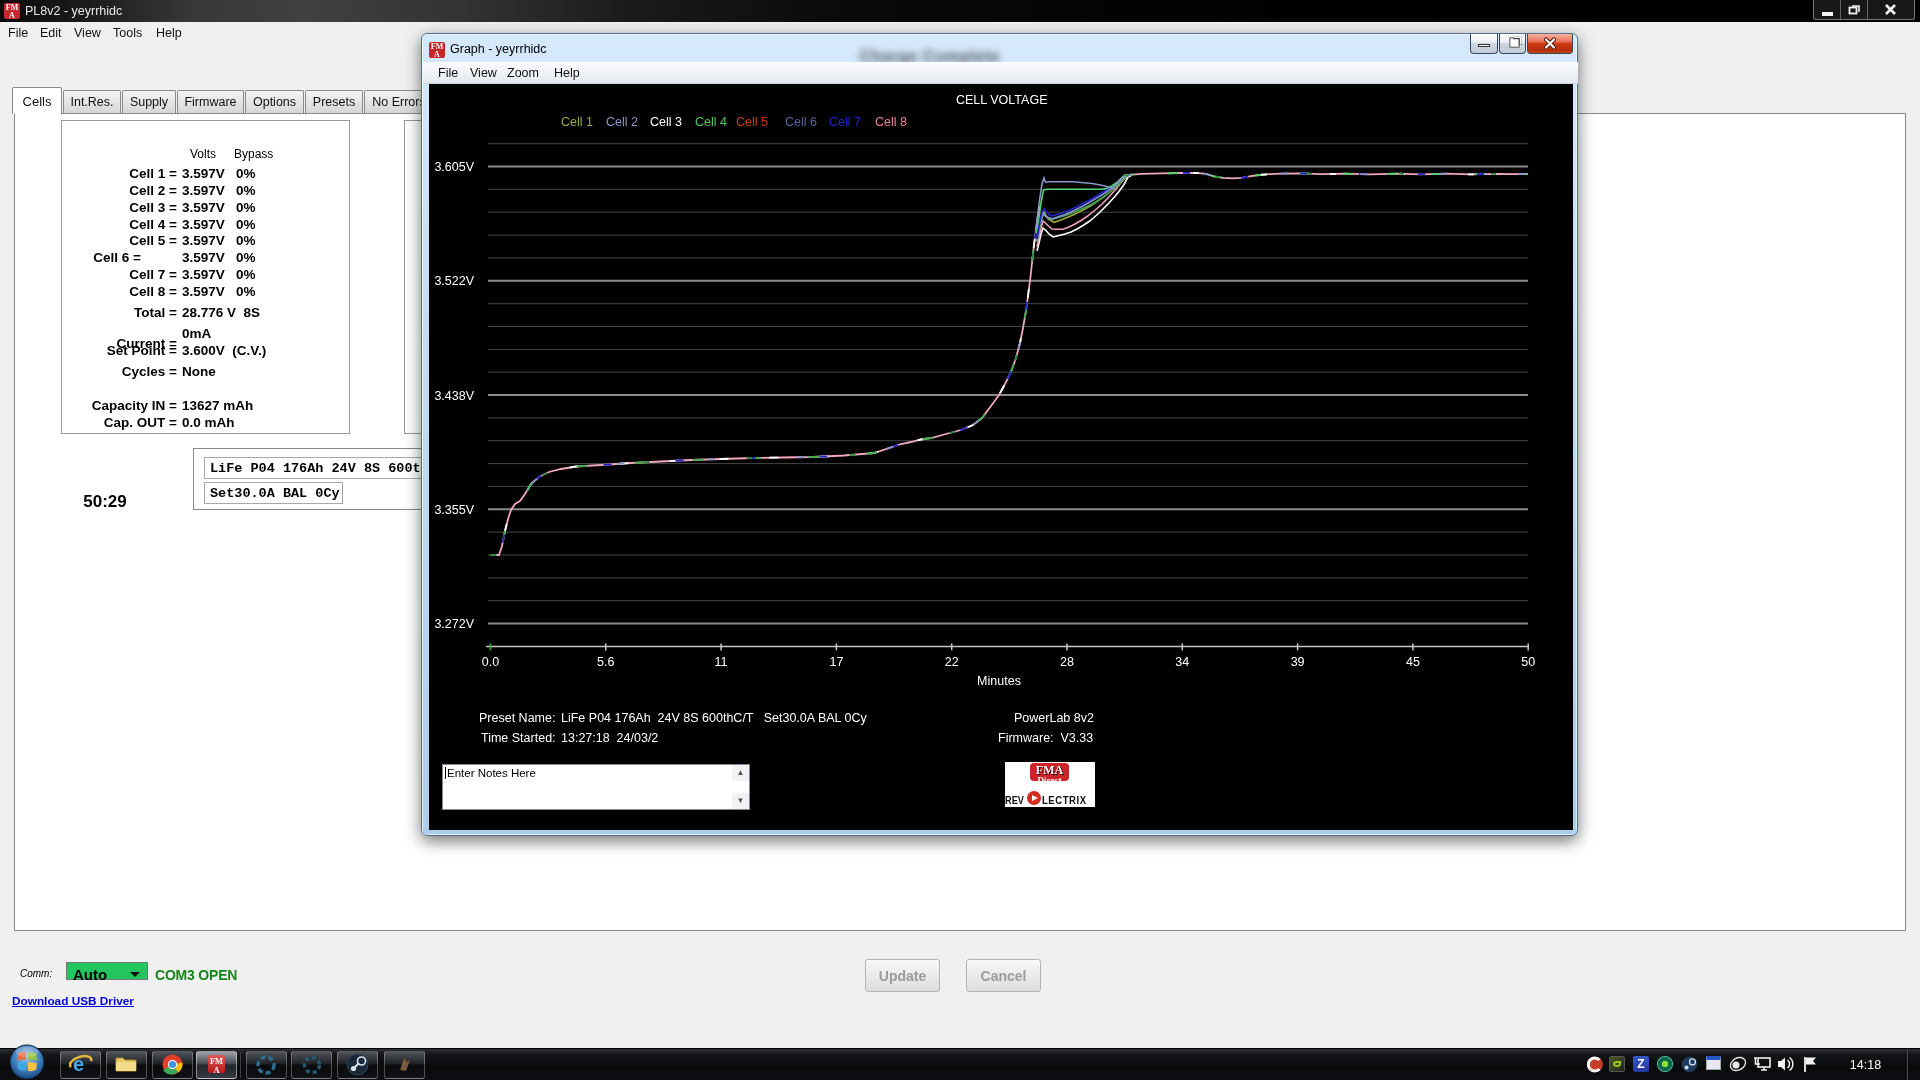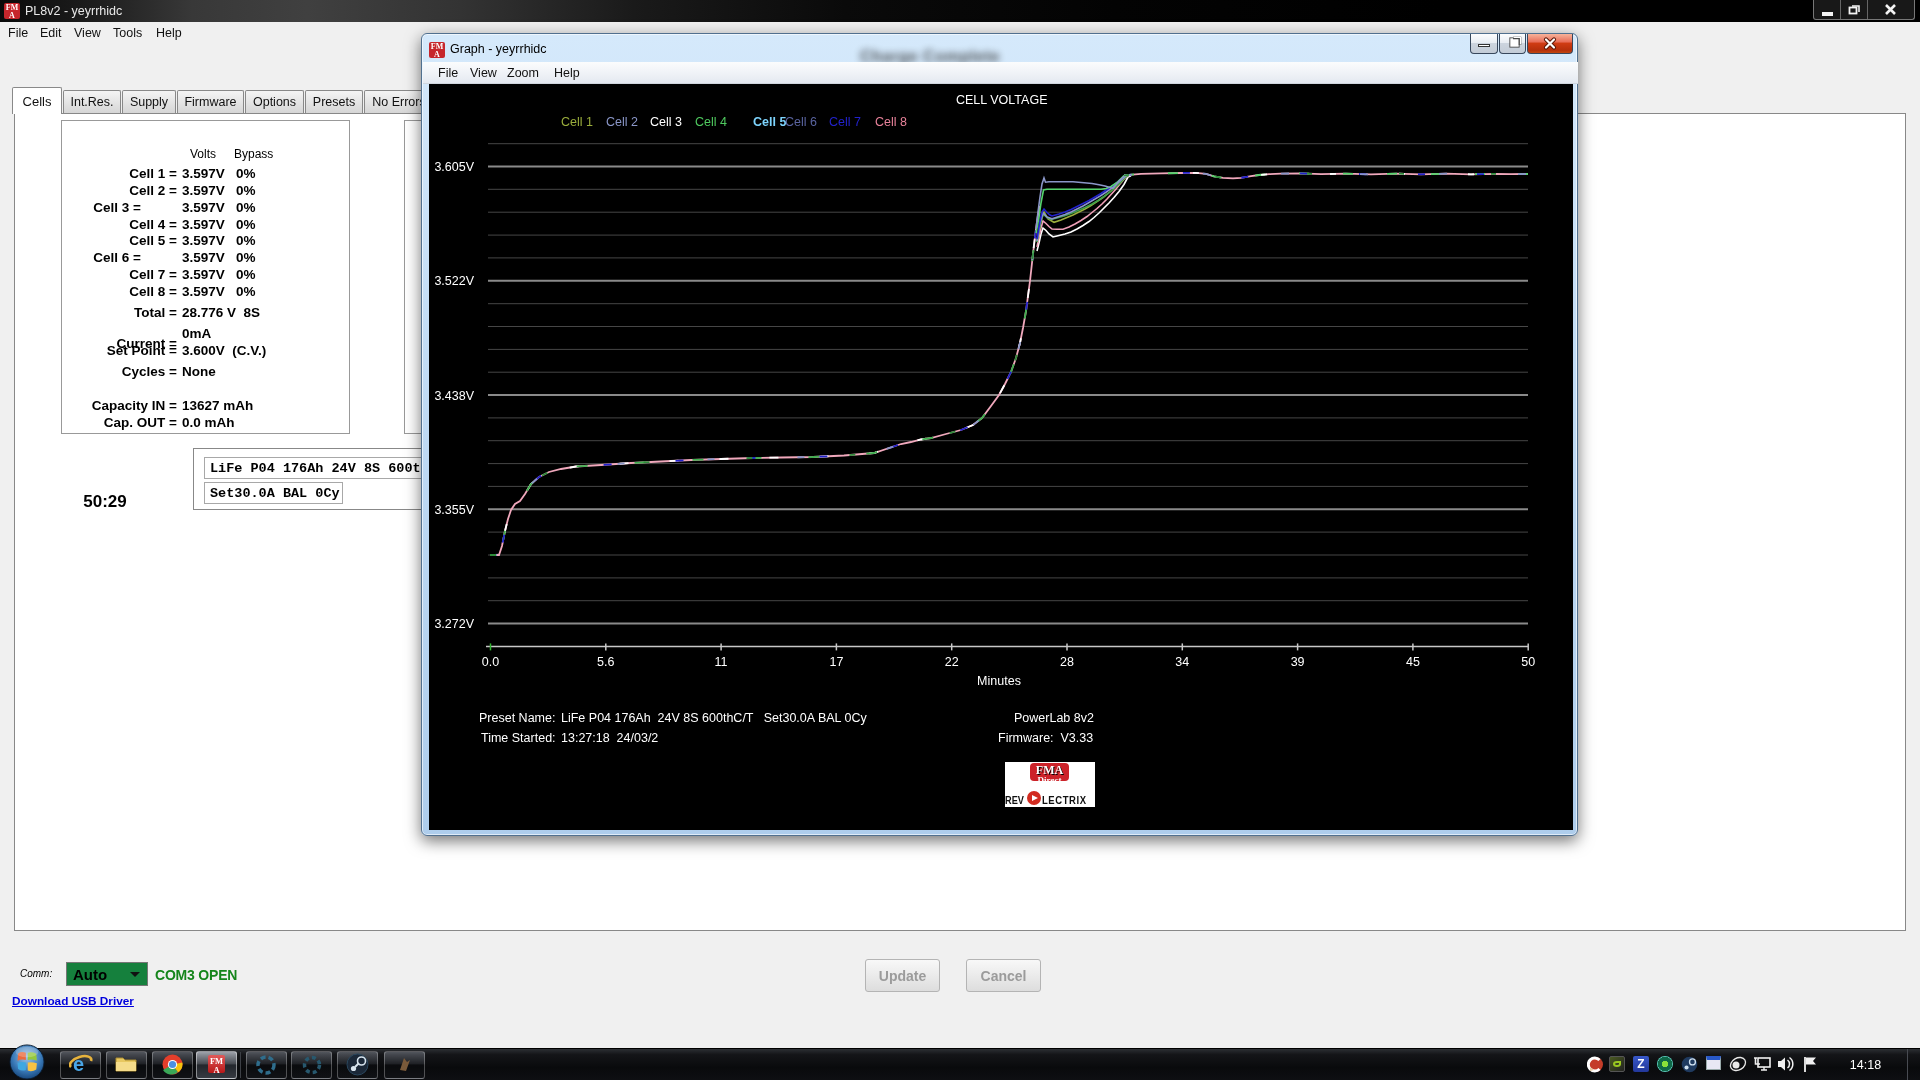--- a/index.html
+++ b/index.html
@@ -28,21 +28,21 @@
   #panel2 { left:404px; top:120px; width:1160px; height:314px; background:#fff; border:1px solid #999; }
   .crow { position:absolute; font-size:13.5px; font-weight:bold; color:#000; white-space:pre; }
   .hdr { position:absolute; font-size:12px; color:#000; }
   #timer { left:60px; top:492px; width:90px; text-align:center; font-size:17px; font-weight:bold; color:#000; }
   #presetbox { left:193px; top:448px; width:607px; height:62px; background:#fff; border:1px solid #888; }
   .monobox { position:absolute; background:#fff; border:1px solid #a8a8a8; font-family:"Liberation Mono",monospace;
      font-size:13.5px; font-weight:bold; color:#000; padding:3px 0 0 5px; white-space:pre; }
 
   
   #commlbl { left:20px; top:968px; font-size:10px; color:#000;font-style:italic; }
-  #combo { left:66px; top:962px; width:82px; height:24px; background:#15803d; border:1px solid #767676; }
+  #combo { left:66px; top:962px; width:82px; height:18px; background:#22c55e; border:1px solid #767676; }
   #combo b { position:absolute; left:6px; top:3px; font-size:15px; }
   #combo .arr { position:absolute; right:7px; top:9px; width:0; height:0;
      border-left:5px solid transparent; border-right:5px solid transparent; border-top:5px solid #111; }
   #com3 { left:155px; top:967px; font-size:14px; font-weight:bold; color:#15851b; letter-spacing:-.2px; }
   #dl { left:12px; top:994px; font-size:11.8px; font-weight:bold; color:#0000dd; text-decoration:underline; }
   .btn { position:absolute; width:75px; height:33px; background:linear-gradient(#f8f8f8,#ececec 45%,#dddddd);
      border:1px solid #b4b4b4; border-radius:3px; color:#9b9b9b; font-size:14px; font-weight:bold;
      text-align:center; padding-top:8px; }
 
   
@@ -116,21 +116,21 @@
 
   <div class="abs" id="panel2"></div>
   <div class="abs" id="cellbox"></div>
   <div class="hdr" style="left:190px;top:147px;">Volts</div>
   <div class="hdr" style="left:234px;top:147px;">Bypass</div>
 
   <div class="crow" style="left:57px;top:166px;width:120px;text-align:right;">Cell 1 =</div>
     <div class="crow" style="left:182px;top:166px;">3.597V   0%</div>
   <div class="crow" style="left:57px;top:183px;width:120px;text-align:right;">Cell 2 =</div>
     <div class="crow" style="left:182px;top:183px;">3.597V   0%</div>
-  <div class="crow" style="left:57px;top:200px;width:120px;text-align:center;">Cell 3 =</div>
+  <div class="crow" style="left:57px;top:200px;width:120px;text-align:right;">Cell 3 =</div>
     <div class="crow" style="left:182px;top:200px;">3.597V   0%</div>
   <div class="crow" style="left:57px;top:217px;width:120px;text-align:right;">Cell 4 =</div>
     <div class="crow" style="left:182px;top:217px;">3.597V   0%</div>
   <div class="crow" style="left:57px;top:233px;width:120px;text-align:right;">Cell 5 =</div>
     <div class="crow" style="left:182px;top:233px;">3.597V   0%</div>
   <div class="crow" style="left:57px;top:250px;width:120px;text-align:center;">Cell 6 =</div>
     <div class="crow" style="left:182px;top:250px;">3.597V   0%</div>
   <div class="crow" style="left:57px;top:267px;width:120px;text-align:right;">Cell 7 =</div>
     <div class="crow" style="left:182px;top:267px;">3.597V   0%</div>
   <div class="crow" style="left:57px;top:284px;width:120px;text-align:right;">Cell 8 =</div>
@@ -192,21 +192,21 @@
       <span style="left:84px;">Zoom</span>
         <span style="left:131px;">Help</span>
     </div>
     <div id="gclient">
 
       <div class="wt" style="left:527px;top:9px;">CELL VOLTAGE</div>
       <span class="leg" style="left:132px;color:#9aad3c;">Cell 1</span>
       <span class="leg" style="left:177px;color:#8a96c8;">Cell 2</span>
       <span class="leg" style="left:221px;color:#ffffff;">Cell 3</span>
       <span class="leg" style="left:266px;color:#4fc95f;">Cell 4</span>
-      <span class="leg" style="left:324px;color:#7dd3fc;font-weight:bold;">Cell 5</span>
+      <span class="leg" style="left:307px;color:#c2410c;">Cell 5</span>
       <span class="leg" style="left:356px;color:#5a64a0;">Cell 6</span>
       <span class="leg" style="left:400px;color:#2222cc;">Cell 7</span>
       <span class="leg" style="left:446px;color:#e8829a;">Cell 8</span>
       <svg id="chart" width="1144" height="746" style="position:absolute;left:0;top:0;">
 <line x1="59" y1="59.7" x2="1099" y2="59.7" stroke="#464646" stroke-width="1"></line>
 <line x1="59" y1="105.3" x2="1099" y2="105.3" stroke="#464646" stroke-width="1"></line>
 <line x1="59" y1="128.2" x2="1099" y2="128.2" stroke="#464646" stroke-width="1"></line>
 <line x1="59" y1="151.1" x2="1099" y2="151.1" stroke="#464646" stroke-width="1"></line>
 <line x1="59" y1="173.9" x2="1099" y2="173.9" stroke="#464646" stroke-width="1"></line>
 <line x1="59" y1="219.7" x2="1099" y2="219.7" stroke="#464646" stroke-width="1"></line>
@@ -276,20 +276,25 @@
 <polyline points="695.0,91.3 712.0,89.8 732.0,89.4 752.0,89.0 767.0,88.8 777.0,89.9 785.0,92.4 794.0,93.8 804.0,94.4 812.0,93.8 822.0,92.2 830.0,91.0 840.0,90.2 852.0,89.6 872.0,89.4 892.0,90.2 917.0,89.6 942.0,90.4 967.0,89.6 992.0,90.3 1017.0,89.7 1042.0,90.3 1067.0,89.8 1082.0,90.2 1099.0,90.0" fill="none" stroke="#2e8b3a" stroke-width="1.8" stroke-dasharray="5 87"></polyline>
 </svg>
 
       <div class="wt" style="left:50px;top:627px;">Preset Name:</div>
       <div class="wt" style="left:132px;top:627px;">LiFe P04 176Ah  24V 8S 600thC/T   Set30.0A BAL 0Cy</div>
       <div class="wt" style="left:52px;top:647px;">Time Started:</div>
       <div class="wt" style="left:132px;top:647px;">13:27:18  24/03/2</div>
       <div class="wt" style="left:585px;top:627px;">PowerLab 8v2</div>
       <div class="wt" style="left:569px;top:647px;">Firmware:  V3.33</div>
 
+      <div class="abs" style="left:13px;top:680px;width:308px;height:46px;background:#fff;border:1px solid #828790;">
+        <div style="position:absolute;left:2px;top:2px;font-size:11.5px;color:#000;border-left:1px solid #000;padding-left:1px;">Enter Notes Here</div>
+        <div style="position:absolute;right:0;top:0;width:17px;height:16px;background:#f2f2f2;text-align:center;font-size:8px;color:#555;line-height:16px;">▲</div>
+        <div style="position:absolute;right:0;bottom:0;width:17px;height:16px;background:#f2f2f2;text-align:center;font-size:8px;color:#555;line-height:16px;">▼</div>
+      </div>
 
       <div class="abs" style="left:576px;top:678px;width:90px;height:45px;background:#fff;">
         <div style="position:absolute;left:25px;top:1px;width:39px;height:18px;background:#cc2229;border-radius:4px;text-align:center;">
           <div style="color:#fff;font-family:'Liberation Serif',serif;font-weight:bold;font-size:12px;line-height:12px;margin-top:1px;text-shadow:1px 1px 0 #000;">FMA</div>
           <div style="color:#fff;font-family:'Liberation Serif',serif;font-weight:bold;font-size:9px;line-height:9px;">Direct</div>
         </div>
         <div style="position:absolute;left:0px;top:33px;font-size:10px;font-weight:bold;color:#111;transform:scale(.92,1);transform-origin:0 0;">REV</div>
         <div style="position:absolute;left:22px;top:29px;width:14px;height:14px;border-radius:50%;background:#d22b20;"></div>
         <div style="position:absolute;left:27px;top:33px;width:0;height:0;border-top:3.5px solid transparent;border-bottom:3.5px solid transparent;border-left:6px solid #fff;"></div>
         <div style="position:absolute;left:37px;top:33px;font-size:10px;font-weight:bold;color:#111;letter-spacing:.6px;transform:scale(.95,1);transform-origin:0 0;">LECTRIX</div>

